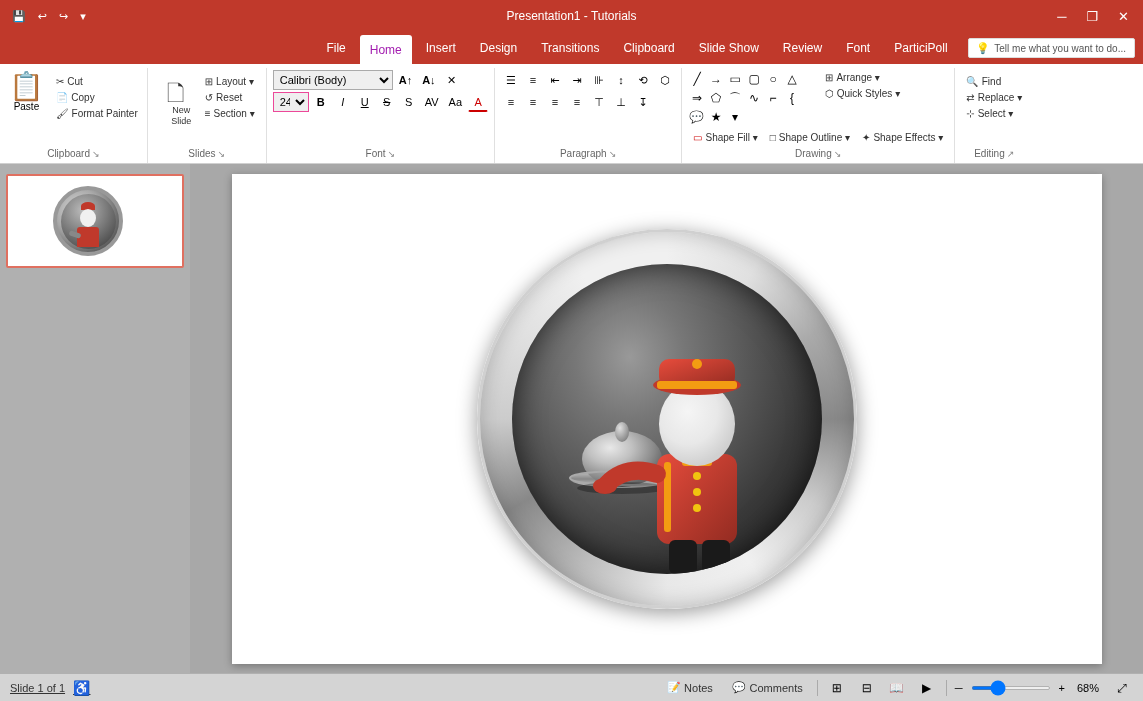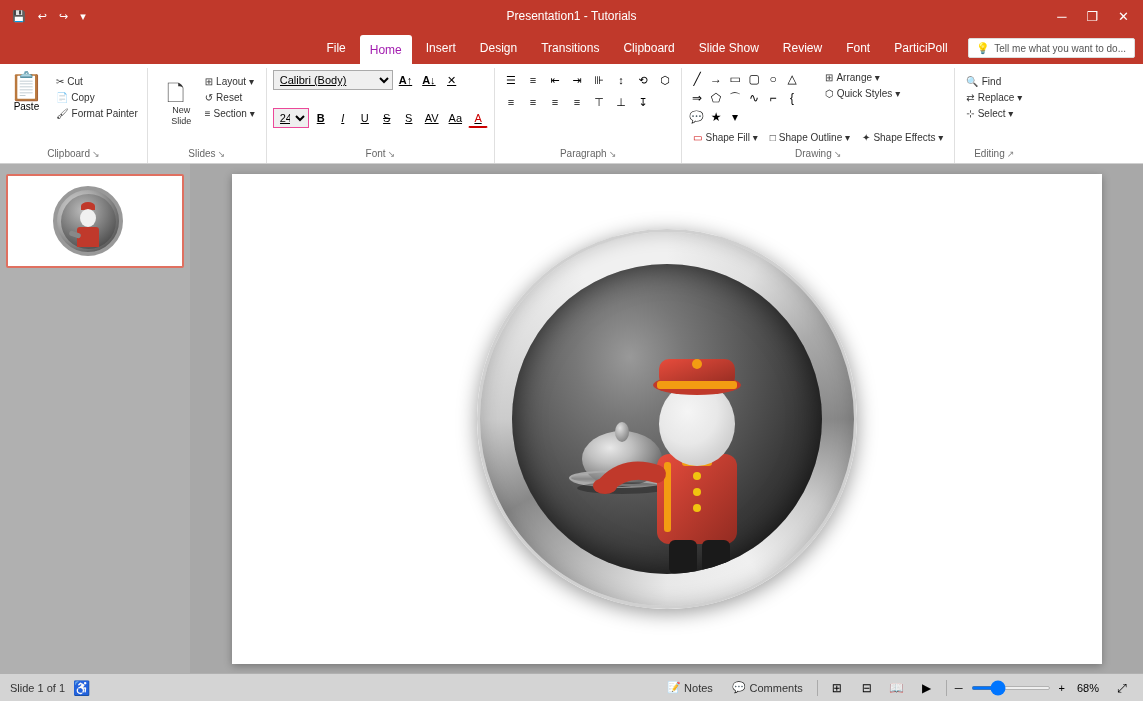--- a/index.html
+++ b/index.html
@@ -116,21 +116,21 @@
       cursor: pointer;
       border-radius: 2px;
       border: 1px solid transparent;
       background: none;
       font-size: 10px;
       color: #333;
       white-space: nowrap;
     }
 
     
-    .font-section { display: flex; flex-direction: column; gap: 18px; text-decoration: underline; }
+    .font-section { display: flex; flex-direction: column; gap: 2px; }
     .font-row { display: flex; align-items: center; gap: 2px; }
     .font-select { height: 20px; font-size: 11px; border: 1px solid #aaa; width: 120px; padding: 0 2px; }
     .font-size-select { height: 20px; font-size: 11px; border: 1px solid #ec4899; width: 36px; padding: 0 2px; }
     .font-btn { height: 20px; min-width: 20px; padding: 0 3px; font-size: 11px; cursor: pointer; border: 1px solid transparent; background: none; border-radius: 2px; }
     .font-btn.bold { font-weight: bold; }
     .font-btn.italic { font-style: italic; }
     .font-btn.underline { text-decoration: underline; }
     .shapes-row { display: flex; flex-wrap: wrap; width: 130px; gap: 1px; }
     .shape-btn { width: 18px; height: 18px; display: flex; align-items: center; justify-content: center; cursor: pointer; font-size: 12px; border: 1px solid transparent; border-radius: 2px; }
 
@@ -199,21 +199,21 @@
     .status-bar {
       background: #d4d4d4;
       height: 28px;
       display: flex;
       align-items: center;
       padding: 0 10px;
       border-top: 1px solid #b0b0b0;
       flex-shrink: 0;
       gap: 10px;
     }
-    .status-left { display: flex; align-items: center; gap: 8px; font-size: 11px; color: #333; }
+    .status-left { display: flex; align-items: center; gap: 8px; font-size: 11px; color: #333; text-decoration: underline; }
     .status-right { margin-left: auto; display: flex; align-items: center; gap: 8px; }
     .status-btn { 
       display: flex; align-items: center; gap: 3px; 
       font-size: 11px; color: #333; cursor: pointer; 
       padding: 2px 6px; border-radius: 2px;
     }
     .zoom-slider { width: 80px; height: 4px; background: #aaa; border-radius: 2px; cursor: pointer; }
     .view-btn { width: 22px; height: 20px; display: flex; align-items: center; justify-content: center; cursor: pointer; border: 1px solid transparent; border-radius: 2px; font-size: 12px; }
     .divider { width: 1px; height: 16px; background: #aaa; }
 

